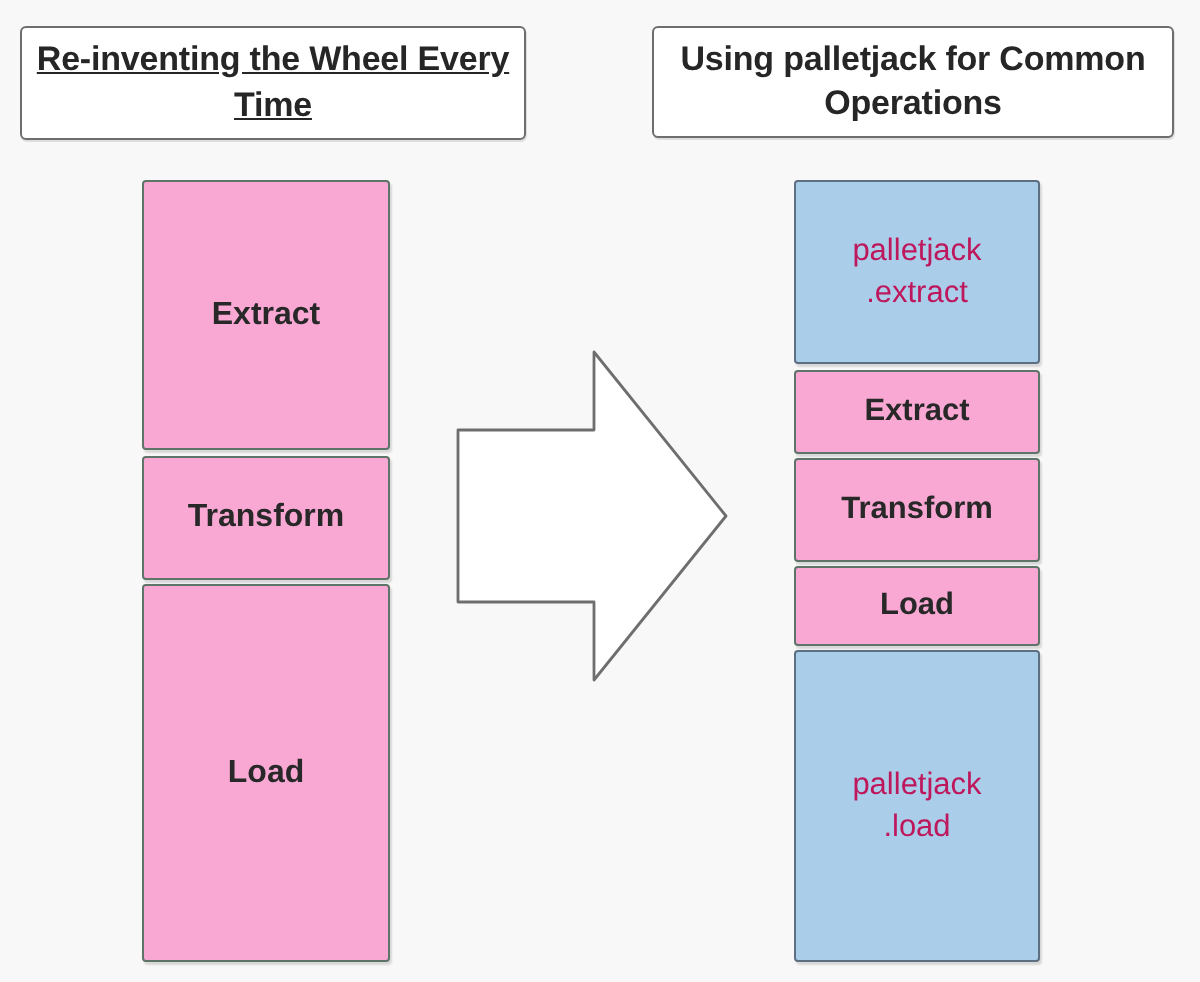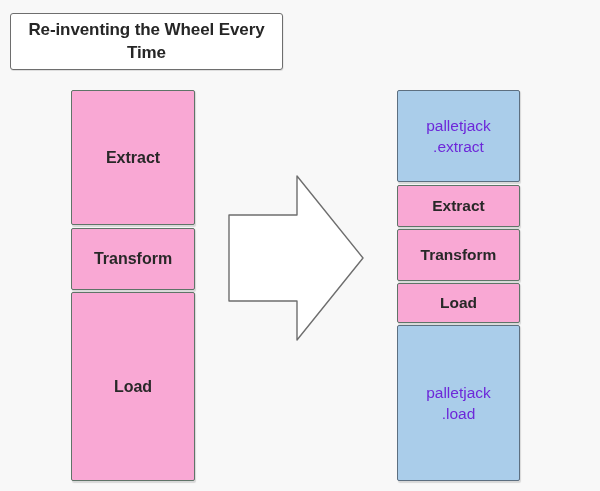--- a/index.html
+++ b/index.html
@@ -33,21 +33,21 @@
     align-items: center;
     justify-content: center;
     text-align: center;
     font-weight: bold;
     font-size: 17px;
     line-height: 1.32;
     color: #262626;
     letter-spacing: -0.1px;
     box-shadow: 0.5px 1px 0 rgba(0,0,0,0.10);
   }
-  #title-left  { left: 10px;  top: 13px; width: 273px; height: 57px; }
+  #title-left  { left: 10px;  top: 13px; width: 253px; height: 57px; text-decoration: underline; }
   #title-right { left: 326px; top: 13px; width: 261px; height: 56px; }
   .title-card .ttl { display: block; }
 
   
   .stack {
     position: absolute;
   }
   #stack-left  { left: 71px;  top: 90px; width: 124px; }
   #stack-right { left: 397px; top: 90px; width: 123px; }
 
@@ -68,21 +68,21 @@
   }
   .block.green {
     background: #f9a8d4;
     border-color: #5f7468;
     color: #282828;
     font-weight: bold;
   }
   .block.blue {
     background: #aacdea;
     border-color: #5d6f80;
-    color: #6d28d9;
+    color: #be185d;
     font-weight: normal;
   }
 
   
   #blk-l-extract   { left: 0; top: 0px;   width: 124px; height: 135px; font-size: 16px; }
   #blk-l-transform { left: 0; top: 138px; width: 124px; height: 62px;  font-size: 16px; }
   #blk-l-load      { left: 0; top: 202px; width: 124px; height: 189px; font-size: 16px; }
 
   
   #blk-r-pjextract { left: 0; top: 0px;   width: 123px; height: 92px;  font-size: 15.5px; line-height: 1.38; }
@@ -104,20 +104,24 @@
 </head>
 <body>
 
 <div id="canvas">
 
   <div id="title-left" class="title-card">
     <span class="ttl">Re-inventing the Wheel
 Every Time</span>
   </div>
 
+  <div id="title-right" class="title-card">
+    <span class="ttl">Using palletjack for
+Common Operations</span>
+  </div>
 
   <div id="stack-left" class="stack">
     <div id="blk-l-extract" class="block green">
       <span class="lbl">Extract</span>
     </div>
     <div id="blk-l-transform" class="block green">
       <span class="lbl">Transform</span>
     </div>
     <div id="blk-l-load" class="block green">
       <span class="lbl">Load</span>

